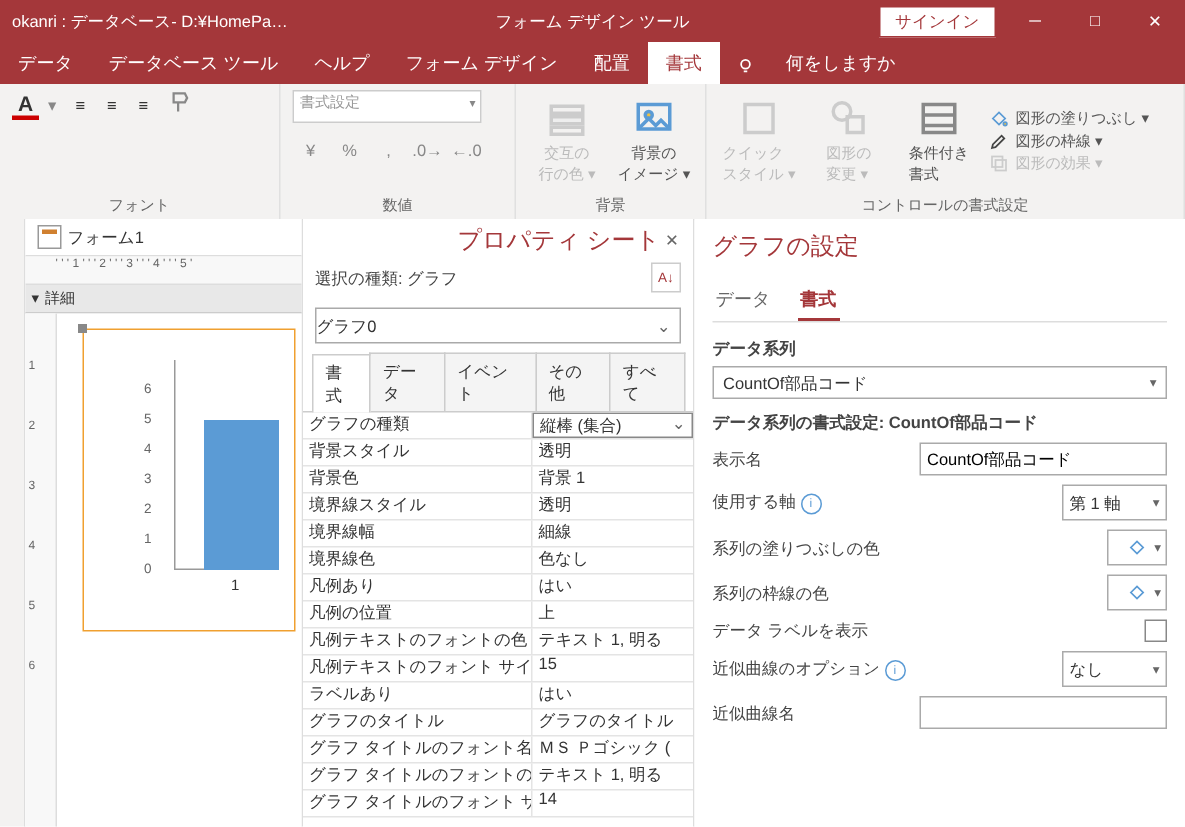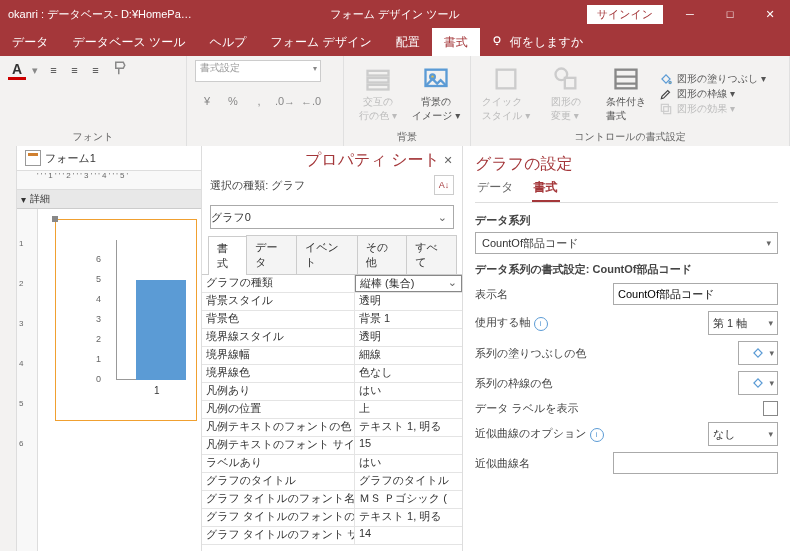--- a/index.html
+++ b/index.html
@@ -4,21 +4,21 @@
 <style>
 html,body{margin:0;padding:0;font-family:"Meiryo UI","Yu Gothic UI",sans-serif;font-size:11px;background:#fff;color:#333;overflow:hidden}
 .title-bar{height:28px;background:#a4373a;display:flex;align-items:center;color:#fff}
 .title-text{flex:1;padding-left:8px;font-size:11px}
 .title-center{position:absolute;left:50%;transform:translateX(-50%);font-size:11px}
 .signin{background:#fff;color:#a4373a;padding:2px 10px;border:1px solid #a4373a;font-size:11px;margin-right:6px}
 .win-btn{width:40px;height:28px;display:flex;align-items:center;justify-content:center;color:#fff}
 .menu-bar{height:28px;background:#a4373a;display:flex;align-items:center;color:#fff;font-size:12px}
 .menu-item{padding:0 12px;height:28px;display:flex;align-items:center}
 .menu-item.active{background:#fff;color:#a4373a}
-.tell-me{display:flex;align-items:flex-start;gap:6px;margin-left:10px}
+.tell-me{display:flex;align-items:flex-end;gap:20px;margin-left:10px}
 .bulb{width:14px;height:14px}
 .ribbon{height:90px;background:#f3f2f1;border-bottom:1px solid #ddd;display:flex}
 .rib-group{border-right:1px solid #e0e0e0;display:flex;flex-direction:column;padding:4px 8px 2px}
 .rib-body{flex:1;display:flex;align-items:center;gap:6px}
 .rib-label{text-align:center;font-size:10px;color:#666;padding-top:2px}
 .fc-swatch{width:18px;height:3px;background:#c00}
 .align-btns{display:flex;gap:1px}
 .align-btn{width:18px;height:18px;border:1px solid transparent;display:flex;align-items:center;justify-content:center}
 .num-combo{width:60px;height:20px;border:1px solid #ccc;background:#fff;position:relative;color:#999}
 .num-combo::after{content:"▾";position:absolute;right:3px;top:3px;font-size:8px;color:#888}
@@ -59,21 +59,21 @@
 .prop-tabs{display:flex;padding:0 6px;gap:0;border-bottom:1px solid #ccc}
 .ptab{padding:4px 8px;border:1px solid #ccc;border-bottom:none;background:#f4f4f4;font-size:11px;margin-right:-1px}
 .ptab.active{background:#fff;position:relative;top:1px}
 .prop-grid{flex:1;overflow:auto}
 .prow{display:flex;height:17px;border-bottom:1px solid #e4e4e4;font-size:11px}
 .pkey{width:148px;padding-left:4px;border-right:1px solid #e4e4e4;overflow:hidden;white-space:nowrap}
 .pval{flex:1;padding-left:4px;overflow:hidden;white-space:nowrap;position:relative}
 .pval.sel{border:1px solid #888}
 .pval.sel::after{content:"⌄";position:absolute;right:4px;color:#666}
 .chart-pane{flex:1;background:#fff;padding:8px 12px;overflow:auto}
-.cp-title{color:#a4373a;font-size:16px;margin-bottom:0}
+.cp-title{color:#a4373a;font-size:16px;margin-bottom:12px}
 .cp-tabs{display:flex;gap:16px;border-bottom:1px solid #ddd;margin-bottom:10px}
 .cptab{padding:4px 2px;font-size:12px;color:#666}
 .cptab.active{color:#a4373a;border-bottom:2px solid #a4373a;font-weight:bold}
 .section-lbl{font-size:11px;font-weight:bold;color:#444;margin:8px 0 4px}
 .combo{height:22px;border:1px solid #aaa;display:flex;align-items:center;padding:0 6px;position:relative;width:100%;box-sizing:border-box}
 .combo::after{content:"▾";position:absolute;right:6px;color:#666;font-size:9px}
 .frow{display:flex;align-items:center;margin:6px 0;gap:8px}
 .flab{width:130px;font-size:11px;color:#444}
 .finput{flex:1;height:20px;border:1px solid #aaa;padding:0 4px;font-size:11px}
 .mini-combo{width:64px;height:22px;border:1px solid #aaa;position:relative;display:flex;align-items:center;padding-left:4px;font-size:11px}
@@ -138,20 +138,21 @@
     <div class="rib-body" style="flex-direction:column;align-items:flex-start">
       <div class="num-combo" style="width:120px;font-size:10px;padding-left:4px">書式設定</div>
       <div class="money-btns">
         <div class="money-btn">¥</div>
         <div class="money-btn">%</div>
         <div class="money-btn">,</div>
         <div class="money-btn">.0→</div>
         <div class="money-btn">←.0</div>
       </div>
     </div>
+    <div class="rib-label">数値</div>
   </div>
   <div class="rib-group" style="width:110px">
     <div class="rib-body">
       <div class="big-btn dis">
         <svg class="big-ico" viewBox="0 0 24 24" fill="none" stroke="#ccc" stroke-width="2">
             <rect x="3" y="5" width="18" height="4"></rect>
             <rect x="3" y="11" width="18" height="4" fill="#eee"></rect>
             <rect x="3" y="17" width="18" height="4"></rect>
           </svg>
         <span style="white-space:pre-line;text-align:center">交互の

